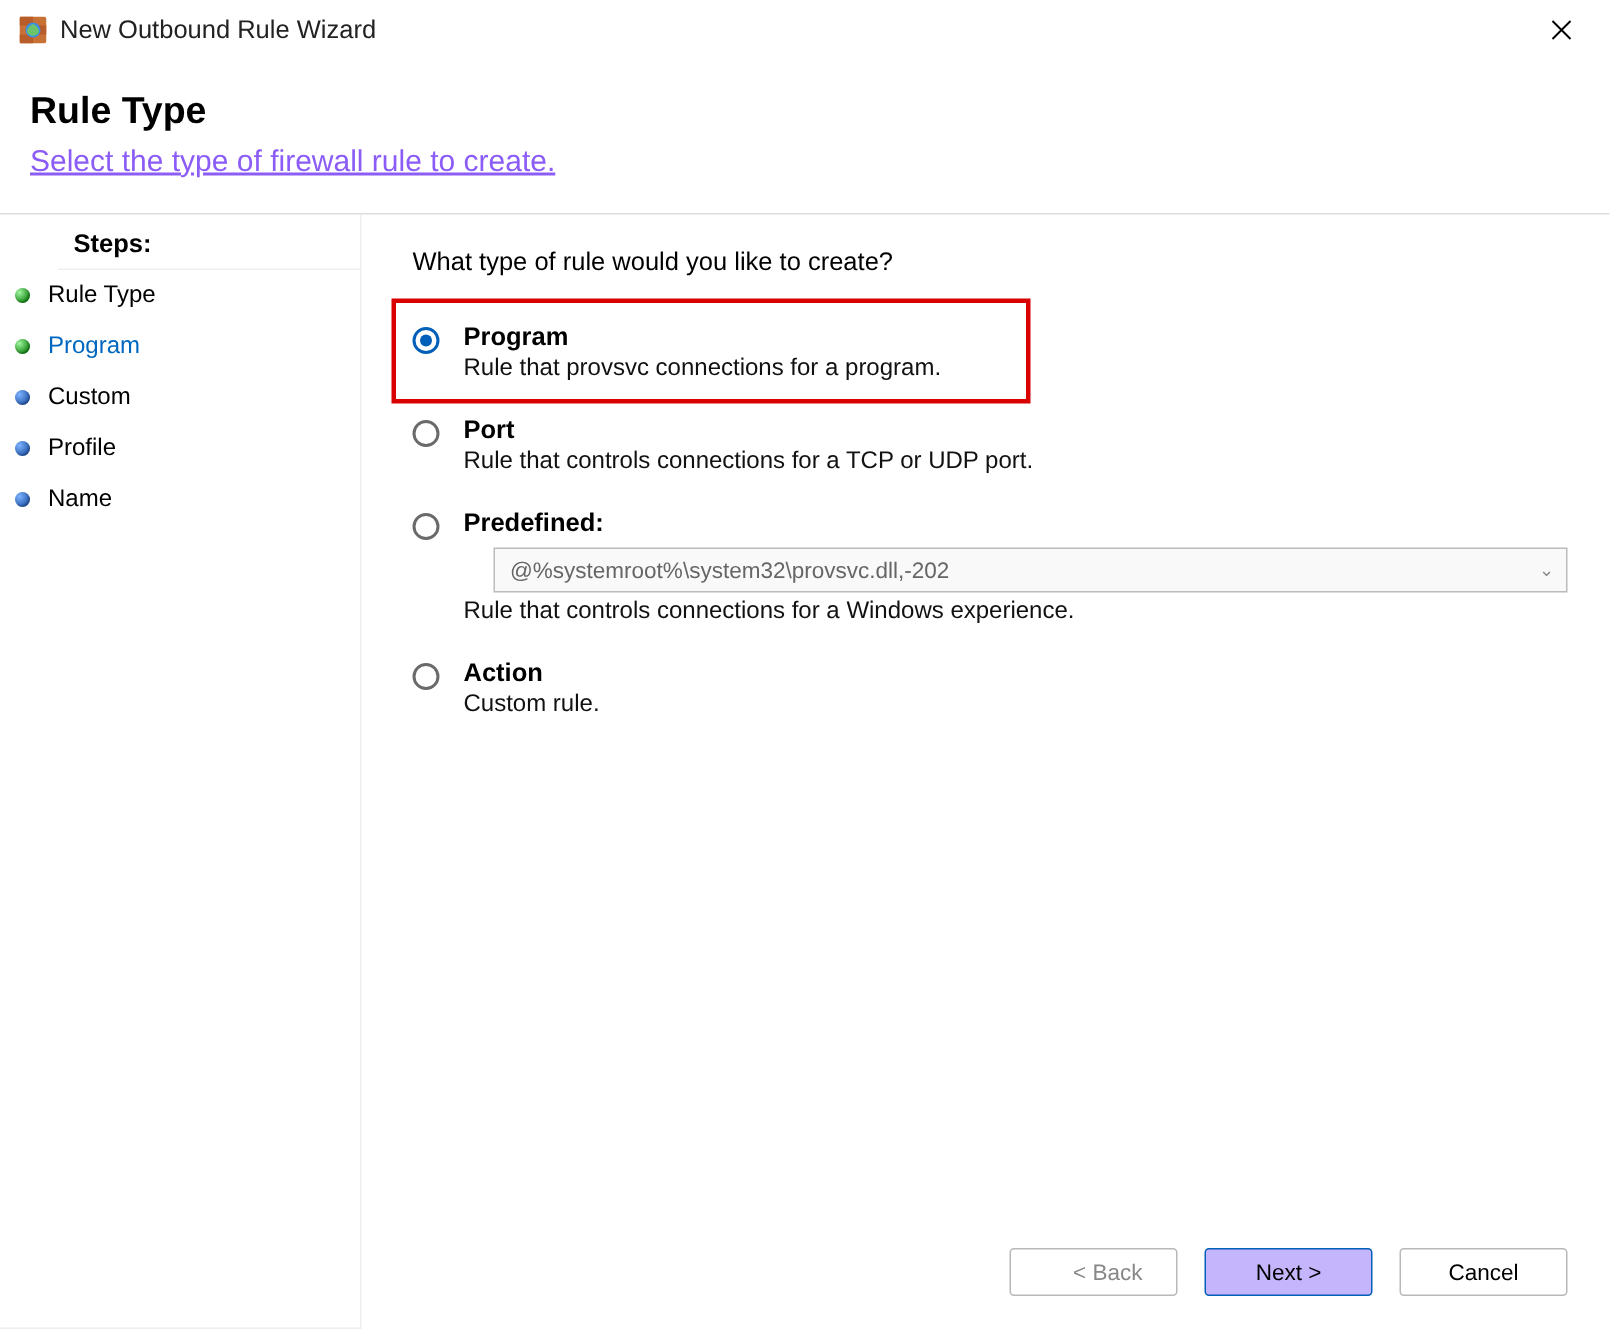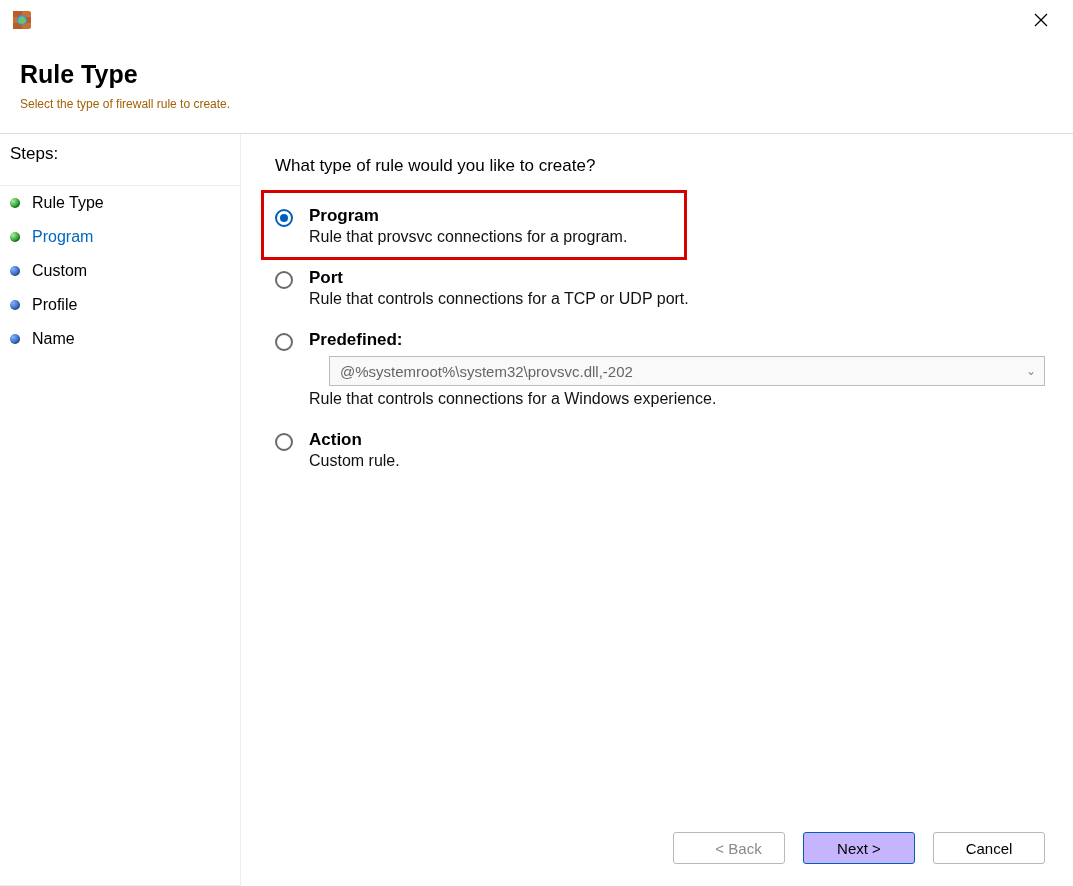--- a/index.html
+++ b/index.html
@@ -29,42 +29,44 @@
     padding: 22px 20px 10px 20px;
   }
   .header h1 {
     font-size: 25px;
     margin: 0 0 8px 0;
     font-weight: bold;
     color: #000;
   }
   .header p {
     margin: 0;
-    font-size: 12px;
-    color: #a16207;
+    font-size: 20px;
+    color: #8b5cf6;
+    text-decoration: underline;
   }
   .divider {
     height: 1px; background: #ddd; margin-top: 12px;
   }
   .body {
     flex: 1;
     display: flex;
     min-height: 0;
   }
   .sidebar {
     width: 248px;
     border-right: 1px solid #eee;
     border-bottom: 1px solid #eee;
     padding: 8px 0 0 0;
   }
   .sidebar .steps-head {
     font-size: 17px;
-    font-weight: normal;
-    padding: 2px 16px 21px 10px;
+    font-weight: bold;
+    padding: 2px 16px 6px 10px;
     border-bottom: 1px solid #eee;
+    margin-left: 39px;
   }
   .sidebar .step {
     display: flex; align-items: center;
     font-size: 16px;
     padding: 8px 10px 8px 10px;
   }
   .sidebar .bullet {
     width: 10px; height: 10px; border-radius: 50%;
     margin-right: 12px;
     background: radial-gradient(circle at 30% 30%, #7db3ff, #2a5db0 70%);
@@ -159,20 +161,21 @@
   <span class="icon">
     <svg width="18" height="18" viewBox="0 0 18 18">
       <rect x="0" y="0" width="18" height="18" rx="2" fill="#c87137"></rect>
       <rect x="0" y="0" width="9" height="6" fill="#b85c2a"></rect>
       <rect x="9" y="6" width="9" height="6" fill="#b85c2a"></rect>
       <rect x="0" y="12" width="9" height="6" fill="#b85c2a"></rect>
       <circle cx="9" cy="9" r="5" fill="#3a8ee6"></circle>
       <path d="M5 10 Q5 7 9 5 Q13 7 13 10 Q13 12 9 13 Q5 12 5 10Z" fill="#6bc36b"></path>
     </svg>
   </span>
+  <span>New Outbound Rule Wizard</span>
   <span class="spacer"></span>
   <span class="close">
     <svg width="14" height="14" viewBox="0 0 14 14">
       <line x1="1" y1="1" x2="13" y2="13" stroke="#000" stroke-width="1.3"></line>
       <line x1="13" y1="1" x2="1" y2="13" stroke="#000" stroke-width="1.3"></line>
     </svg>
   </span>
 </div>
 
 <div class="header">

